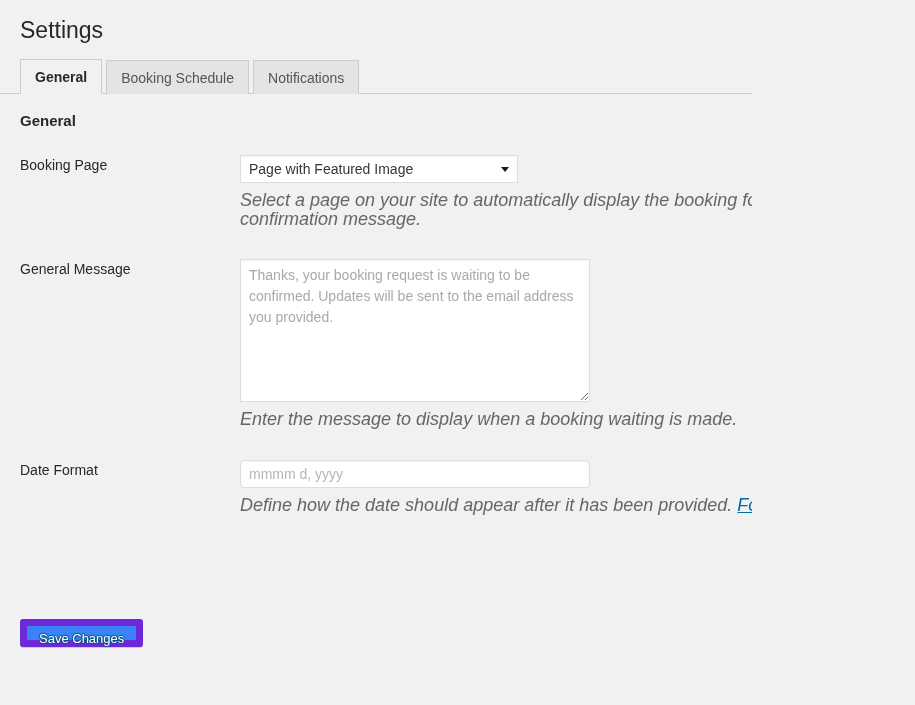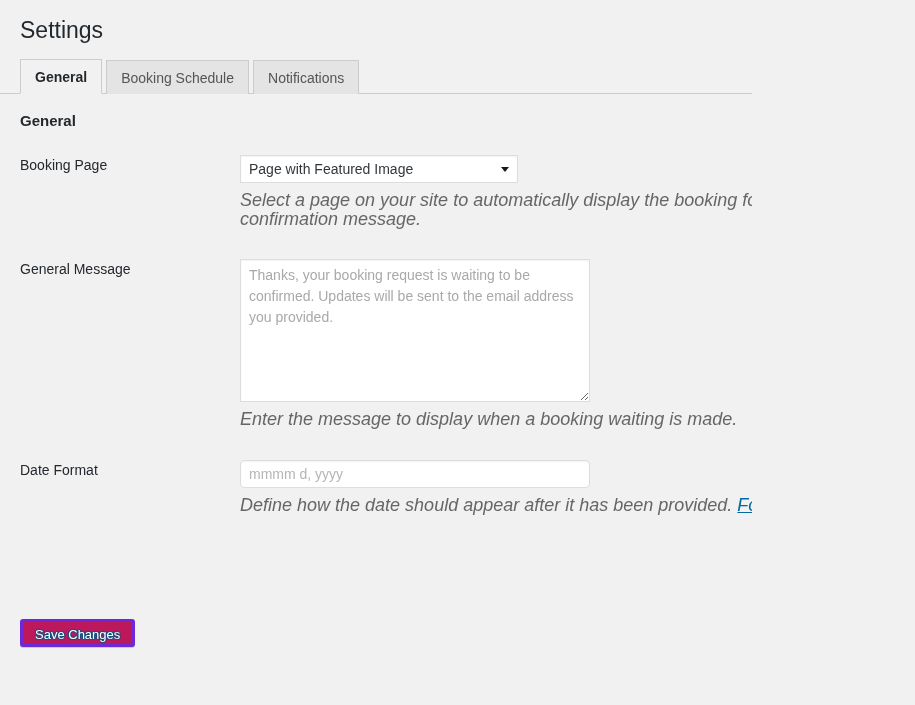--- a/index.html
+++ b/index.html
@@ -180,22 +180,22 @@
     left: 20px; top: 619px;
   }
   .button-primary {
     display: inline-block;
     font-family: "Liberation Sans", sans-serif;
     font-size: 13px;
     line-height: 26px;
     height: 28px;
     padding: 0 12px 13px;
     color: #fff;
-    background: #be185d;
-    border: 3px solid #6d28d9;
+    background: #3b82f6;
+    border: 7px solid #6d28d9;
     border-radius: 3px;
     box-shadow: 0 1px 0 rgba(0,0,0,.15);
     cursor: pointer;
     text-shadow: 0 -1px 1px #005684, 1px 0 1px #005684, 0 1px 1px #005684, -1px 0 1px #005684;
     white-space: nowrap;
   }
 </style>
 </head>
 <body>
 

